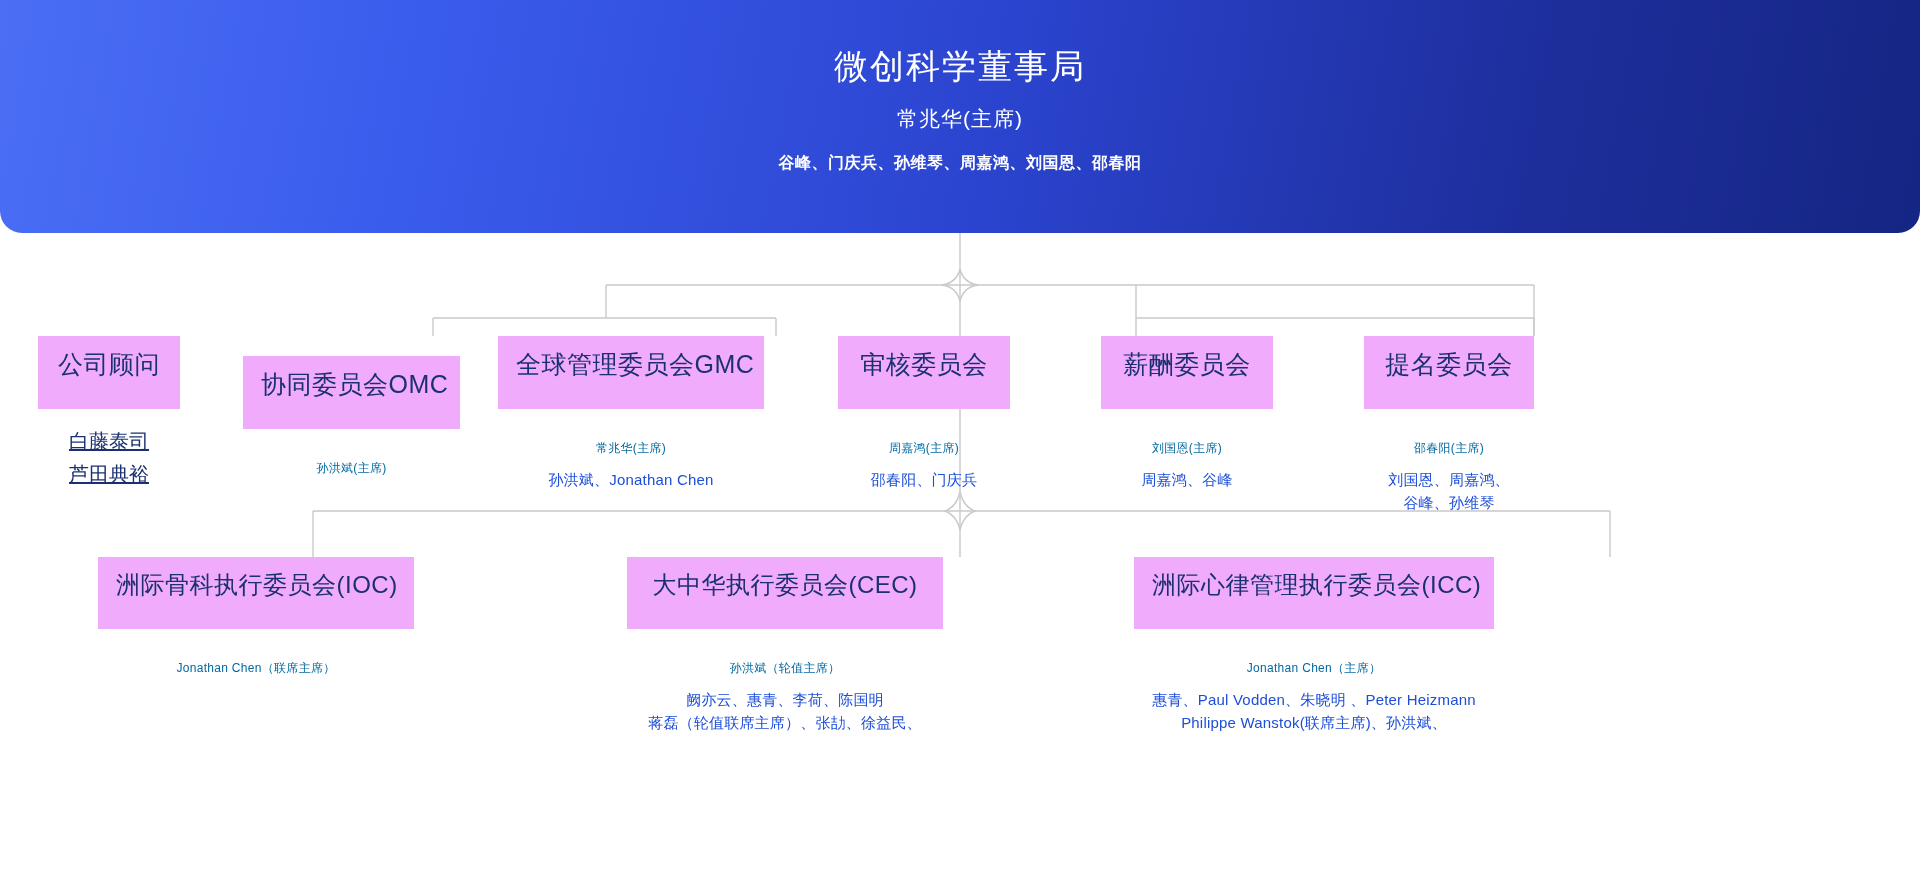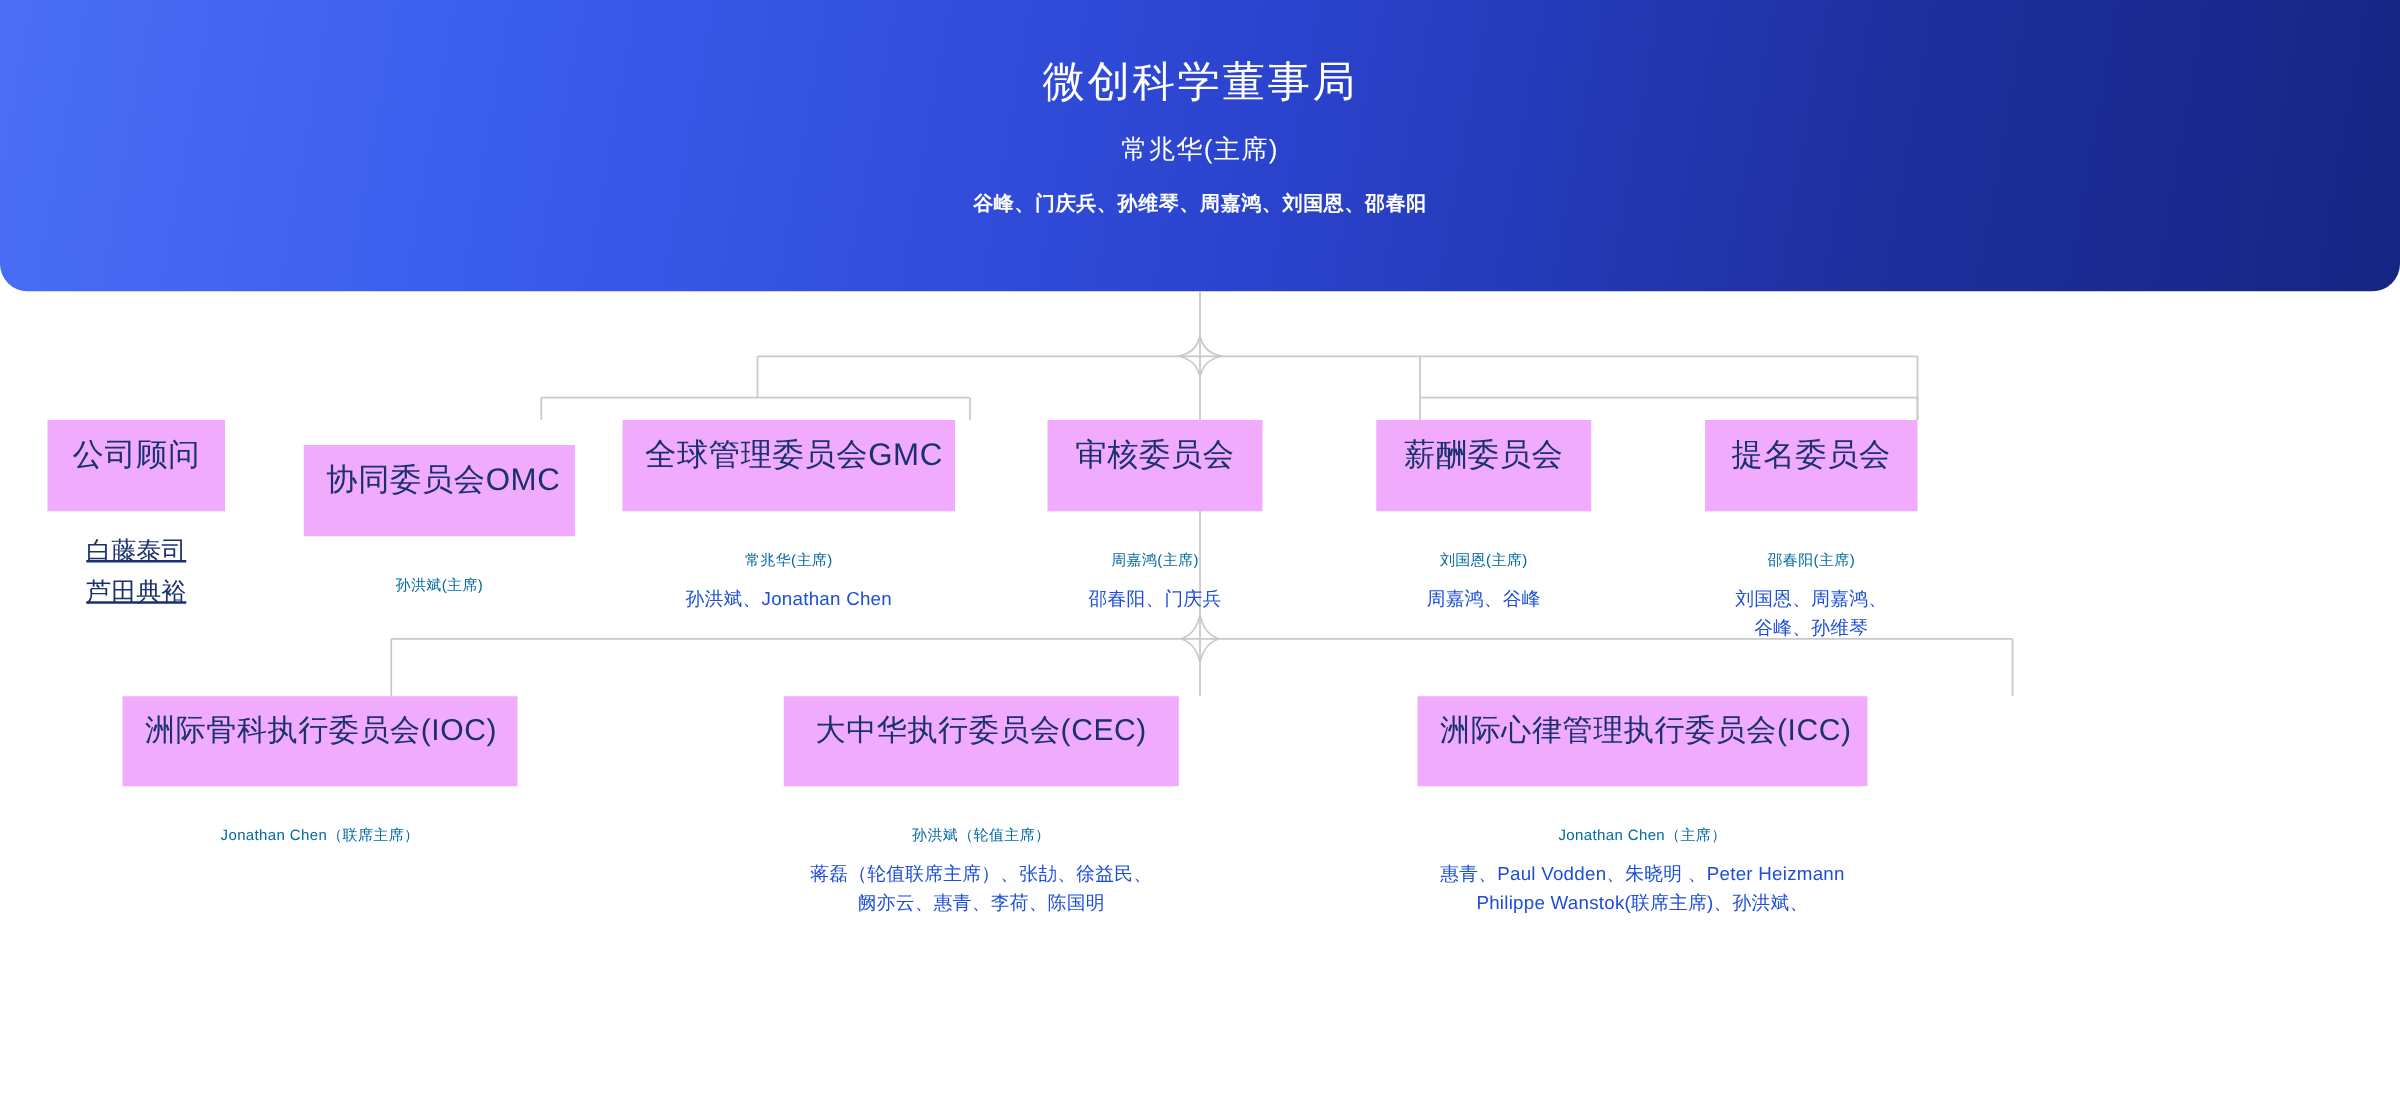--- a/index.html
+++ b/index.html
@@ -214,22 +214,22 @@
 
 <div class="node" id="node-ioc">
   <div class="node-head small">洲际骨科执行委员会(IOC)</div>
   <div class="node-chair">Jonathan Chen（联席主席）</div>
 </div>
 
 <div class="node" id="node-cec">
   <div class="node-head small">大中华执行委员会(CEC)</div>
   <div class="node-chair">孙洪斌（轮值主席）</div>
   <div class="node-members">
+    <span class="line">阙亦云、惠青、李荷、陈国明</span>
     <span class="line">蒋磊（轮值联席主席）、张劼、徐益民、</span>
-    <span class="line">阙亦云、惠青、李荷、陈国明</span>
   </div>
 </div>
 
 <div class="node" id="node-icc">
   <div class="node-head small">洲际心律管理执行委员会(ICC)</div>
   <div class="node-chair">Jonathan Chen（主席）</div>
   <div class="node-members">
     <span class="line">惠青、Paul Vodden、朱晓明 、Peter Heizmann</span>
     <span class="line">Philippe Wanstok(联席主席)、孙洪斌、</span>
   </div>

